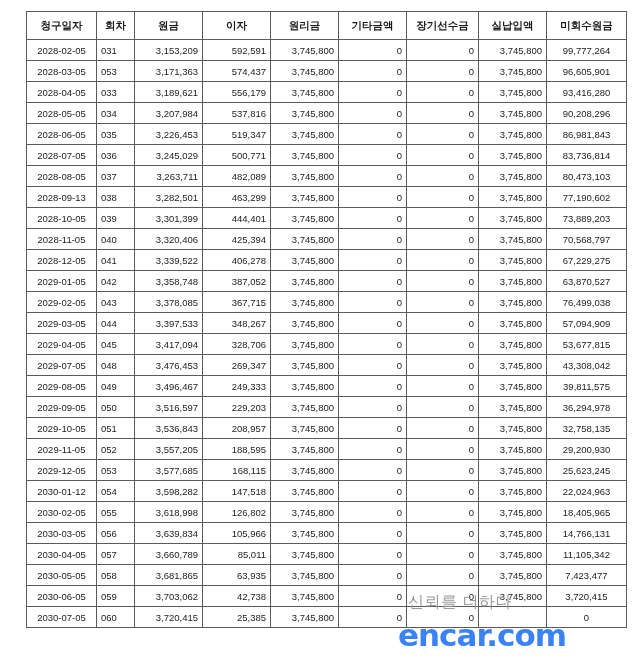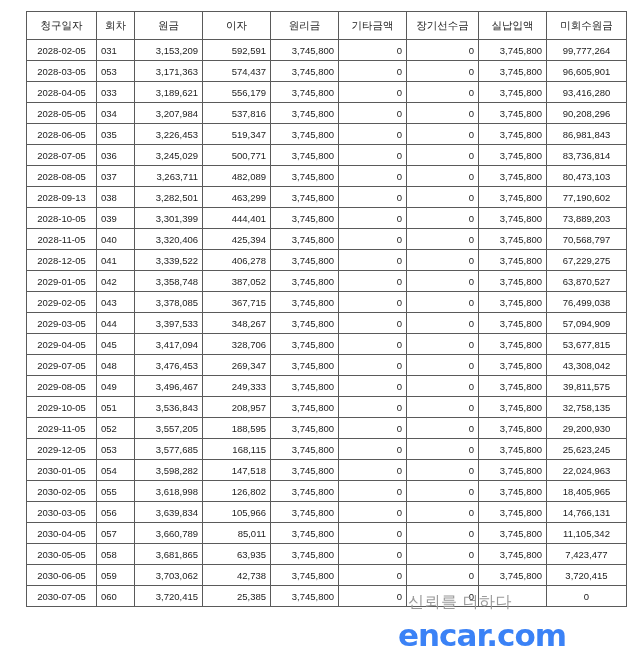--- a/index.html
+++ b/index.html
@@ -32,21 +32,21 @@
     font-size: 9.5px;
     color: #1b1b1b;
     height: 21px;
     padding: 0 4px;
     white-space: nowrap;
     overflow: hidden;
     font-weight: normal;
   }
   table.schedule thead th {
     text-align: center;
-    font-weight: normal;
+    font-weight: bold;
     font-size: 10.5px;
     height: 28px;
     background: #ffffff;
   }
   .c-date { width: 70px; text-align: center; }
   .c-no   { width: 38px; text-align: left; }
   .c-num  { width: 68px; text-align: right; padding-right: 6px; }
   .c-num-w{ width: 72px; text-align: right; padding-right: 6px; }
   .c-last { width: 80px; text-align: center; padding-right: 6px; }
   .watermark-text {
@@ -270,20 +270,31 @@
             <td class="c-no">049</td>
             <td class="c-num">3,496,467</td>
             <td class="c-num">249,333</td>
             <td class="c-num">3,745,800</td>
             <td class="c-num">0</td>
             <td class="c-num-w">0</td>
             <td class="c-num">3,745,800</td>
             <td class="c-last">39,811,575</td>
           </tr>
           <tr>
+            <td class="c-date">2029-09-05</td>
+            <td class="c-no">050</td>
+            <td class="c-num">3,516,597</td>
+            <td class="c-num">229,203</td>
+            <td class="c-num">3,745,800</td>
+            <td class="c-num">0</td>
+            <td class="c-num-w">0</td>
+            <td class="c-num">3,745,800</td>
+            <td class="c-last">36,294,978</td>
+          </tr>
+          <tr>
             <td class="c-date">2029-10-05</td>
             <td class="c-no">051</td>
             <td class="c-num">3,536,843</td>
             <td class="c-num">208,957</td>
             <td class="c-num">3,745,800</td>
             <td class="c-num">0</td>
             <td class="c-num-w">0</td>
             <td class="c-num">3,745,800</td>
             <td class="c-last">32,758,135</td>
           </tr>
@@ -303,21 +314,21 @@
             <td class="c-no">053</td>
             <td class="c-num">3,577,685</td>
             <td class="c-num">168,115</td>
             <td class="c-num">3,745,800</td>
             <td class="c-num">0</td>
             <td class="c-num-w">0</td>
             <td class="c-num">3,745,800</td>
             <td class="c-last">25,623,245</td>
           </tr>
           <tr>
-            <td class="c-date">2030-01-05</td>
+            <td class="c-date">2030-01-12</td>
             <td class="c-no">054</td>
             <td class="c-num">3,598,282</td>
             <td class="c-num">147,518</td>
             <td class="c-num">3,745,800</td>
             <td class="c-num">0</td>
             <td class="c-num-w">0</td>
             <td class="c-num">3,745,800</td>
             <td class="c-last">22,024,963</td>
           </tr>
           <tr>

